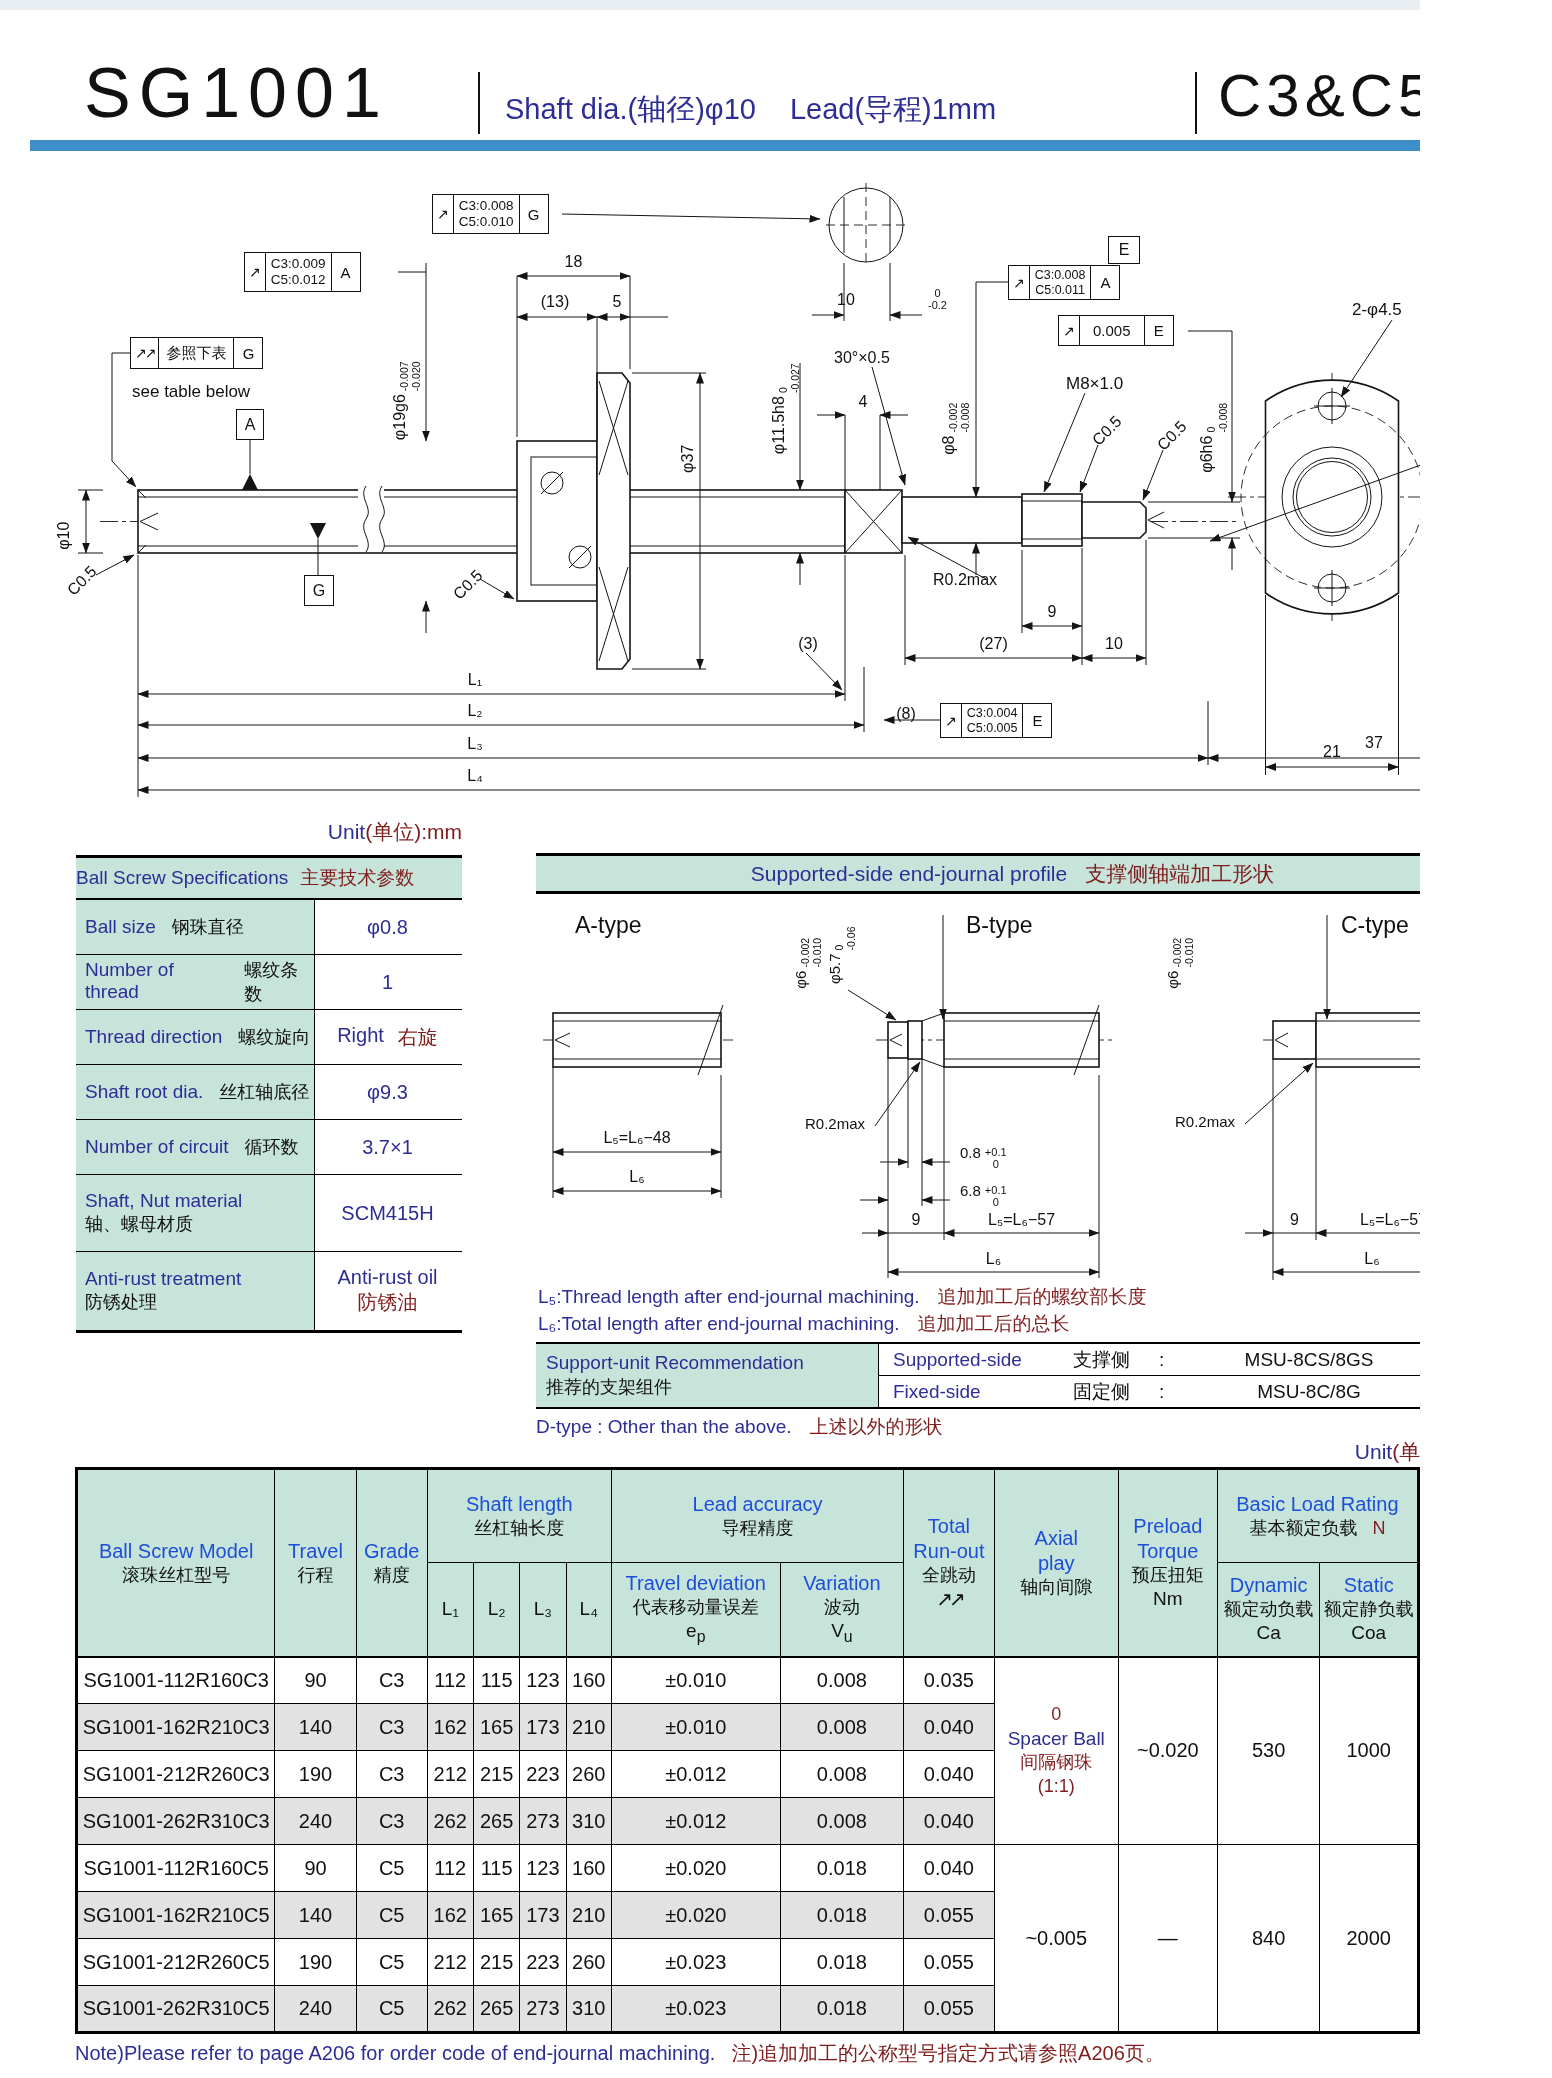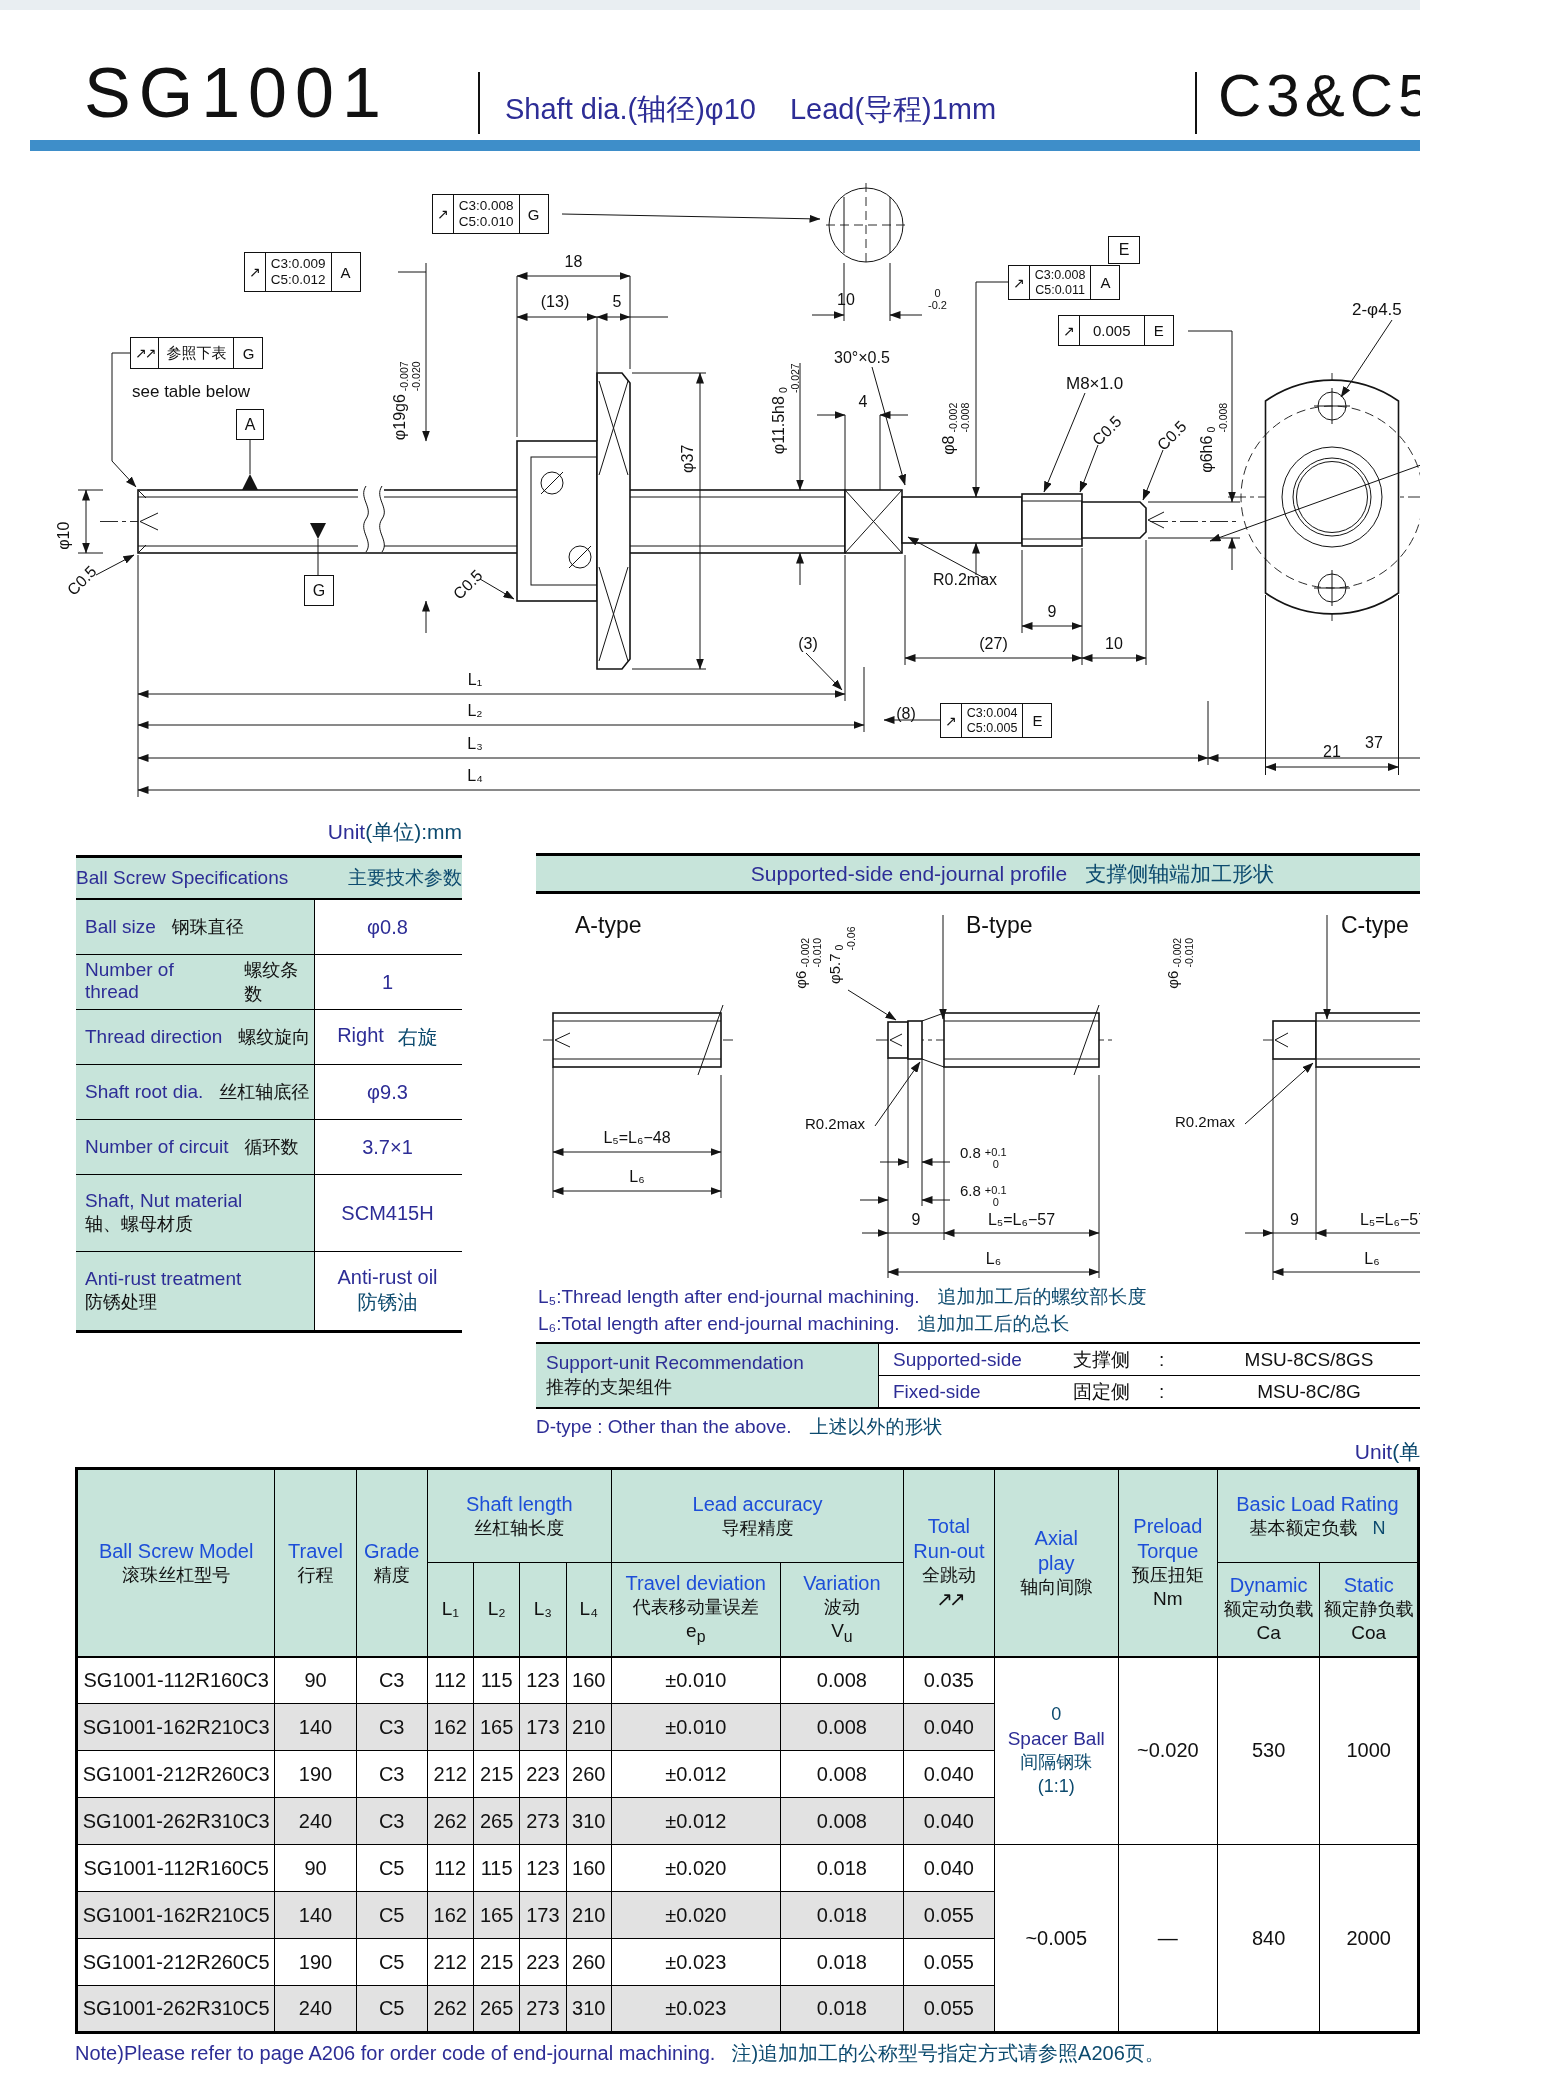--- a/index.html
+++ b/index.html
@@ -1,19 +1,19 @@
 <!DOCTYPE html>
 <html><head>
 <meta charset="utf-8">
 <style>
   html,body{margin:0;padding:0;background:#fff}
   body{font-family:"Liberation Sans","DejaVu Sans",sans-serif;color:#111;-webkit-font-smoothing:antialiased}
   .page{position:relative;width:1420px;height:2078px;background:#fff;overflow:hidden}
   .n{color:#2d2d96}
-  .k{color:#0c4a6e}
+  .k{color:#7f1d1d}
   
   .title{position:absolute;left:84px;top:58px;font-size:70px;letter-spacing:8px;line-height:1}
   .grade{position:absolute;left:1218px;top:66px;font-size:60px;letter-spacing:5px;line-height:1}
   .subtitle{position:absolute;left:505px;top:90px;font-size:29px;display:flex;gap:34px;white-space:nowrap}
   .vd{position:absolute;width:2px;height:62px;top:72px;background:#111}
   .bluebar{position:absolute;left:30px;top:140px;width:1492px;height:11px;background:#3e8ec9}
   .topstrip{position:absolute;left:0;top:0;width:1552px;height:10px;background:#e9eef2}
   
   .draw{position:absolute;left:0;top:145px;width:1552px;height:700px}
   .prof{position:absolute;left:530px;top:900px;width:1010px;height:390px}
@@ -28,21 +28,21 @@
   .fcf>div{display:flex;align-items:center;justify-content:center;border-right:1.4px solid #111;padding:0 4px}
   .fcf>div:last-child{border-right:none}
   .fcf .two{flex-direction:column;font-size:13.5px;line-height:1.18;padding:0 5px}
   .fcf .flag{font-size:14px}
   .fcf .dat{font-size:15px;min-width:20px}
   .box{position:absolute;border:1.4px solid #111;background:#fff;display:flex;align-items:center;justify-content:center;font-size:16px;box-sizing:border-box}
   
   .unit{position:absolute;width:200px;text-align:right;font-size:21px;white-space:nowrap}
   
   .spec{position:absolute;left:76px;top:855px;width:386px;border-top:3px solid #000;border-bottom:3px solid #000;box-sizing:border-box}
-  .spec-h{height:40px;background:#c7e4da;border-bottom:2px solid #000;display:flex;align-items:center;justify-content:space-between;gap:12px;font-size:19px}
+  .spec-h{height:40px;background:#c7e4da;border-bottom:2px solid #000;display:flex;align-items:center;justify-content:flex-start;gap:12px;font-size:19px}
   .srow{display:flex;height:55px;border-bottom:1.5px solid #000;box-sizing:border-box}
   .srow.dbl{height:77px}
   .srow.dbl2{height:78px}
   .srow:last-child{border-bottom:none}
   .srow .lc{width:239px;background:#c7e4da;border-right:1.5px solid #000;display:flex;flex-direction:column;justify-content:center;padding-left:9px;box-sizing:border-box}
   .srow .lc .line{display:flex;gap:16px;align-items:baseline}
   .srow .lc .en{font-size:19px;color:#2d2d96}
   .srow .lc .zh{font-size:18px;color:#111}
   .srow .vc{width:145px;display:flex;flex-direction:column;align-items:center;justify-content:center;text-align:center;font-size:20px;color:#2d2d96}
   .srow .vc .inline{display:flex;gap:14px}

